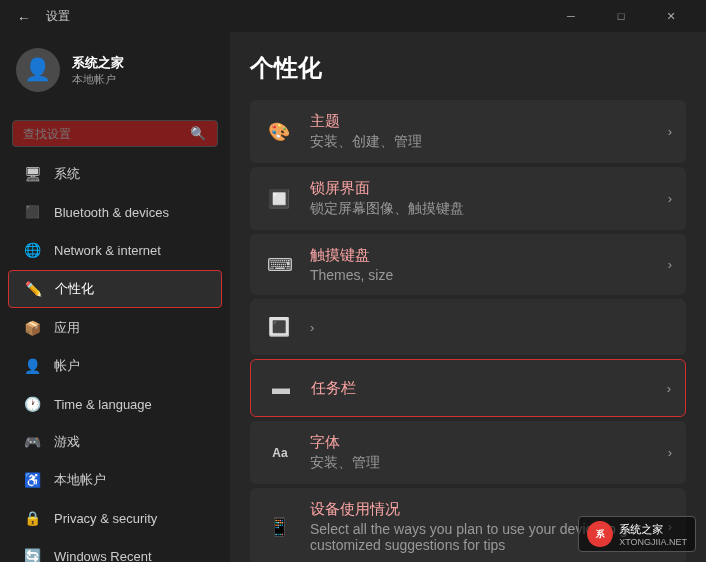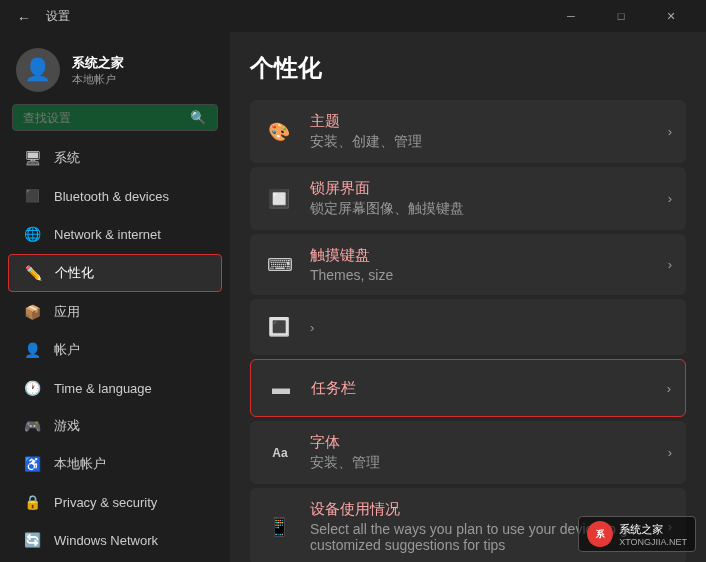--- a/index.html
+++ b/index.html
@@ -90,23 +90,23 @@
       align-items: center;
       justify-content: center;
       color: #ccc;
       font-size: 22px;
       flex-shrink: 0;
     }
     .user-info { display: flex; flex-direction: column; }
     .username { font-size: 13px; font-weight: 600; color: #fff; }
     .user-type { font-size: 11px; color: #999; }
     .search-box {
-      margin: 0 12px 8px 12px;
-      display: flex;
-      background: #14532d;
+      margin: 16px 12px 8px 12px;
+      display: flex;
+      background: #7f1d1d;
       border: 1px solid #444;
       border-radius: 4px;
       padding: 5px 10px;
       gap: 8px;
     }
     .search-input {
       background: transparent;
       border: none;
       outline: none;
       color: #ccc;
@@ -255,21 +255,21 @@
       <div class="nav-item">
         <span class="nav-icon">♿</span>
         <span>本地帐户</span>
       </div>
       <div class="nav-item">
         <span class="nav-icon">🔒</span>
         <span>Privacy &amp; security</span>
       </div>
       <div class="nav-item">
         <span class="nav-icon">🔄</span>
-        <span>Windows Network</span>
+        <span>Windows Recent</span>
       </div>
     </div>
 
     <div class="main" style="position:relative;">
       <div class="page-title">个性化</div>
 
       <div class="settings-list">
 
         <div class="settings-item">
           <div class="settings-item-icon">🎨</div>

